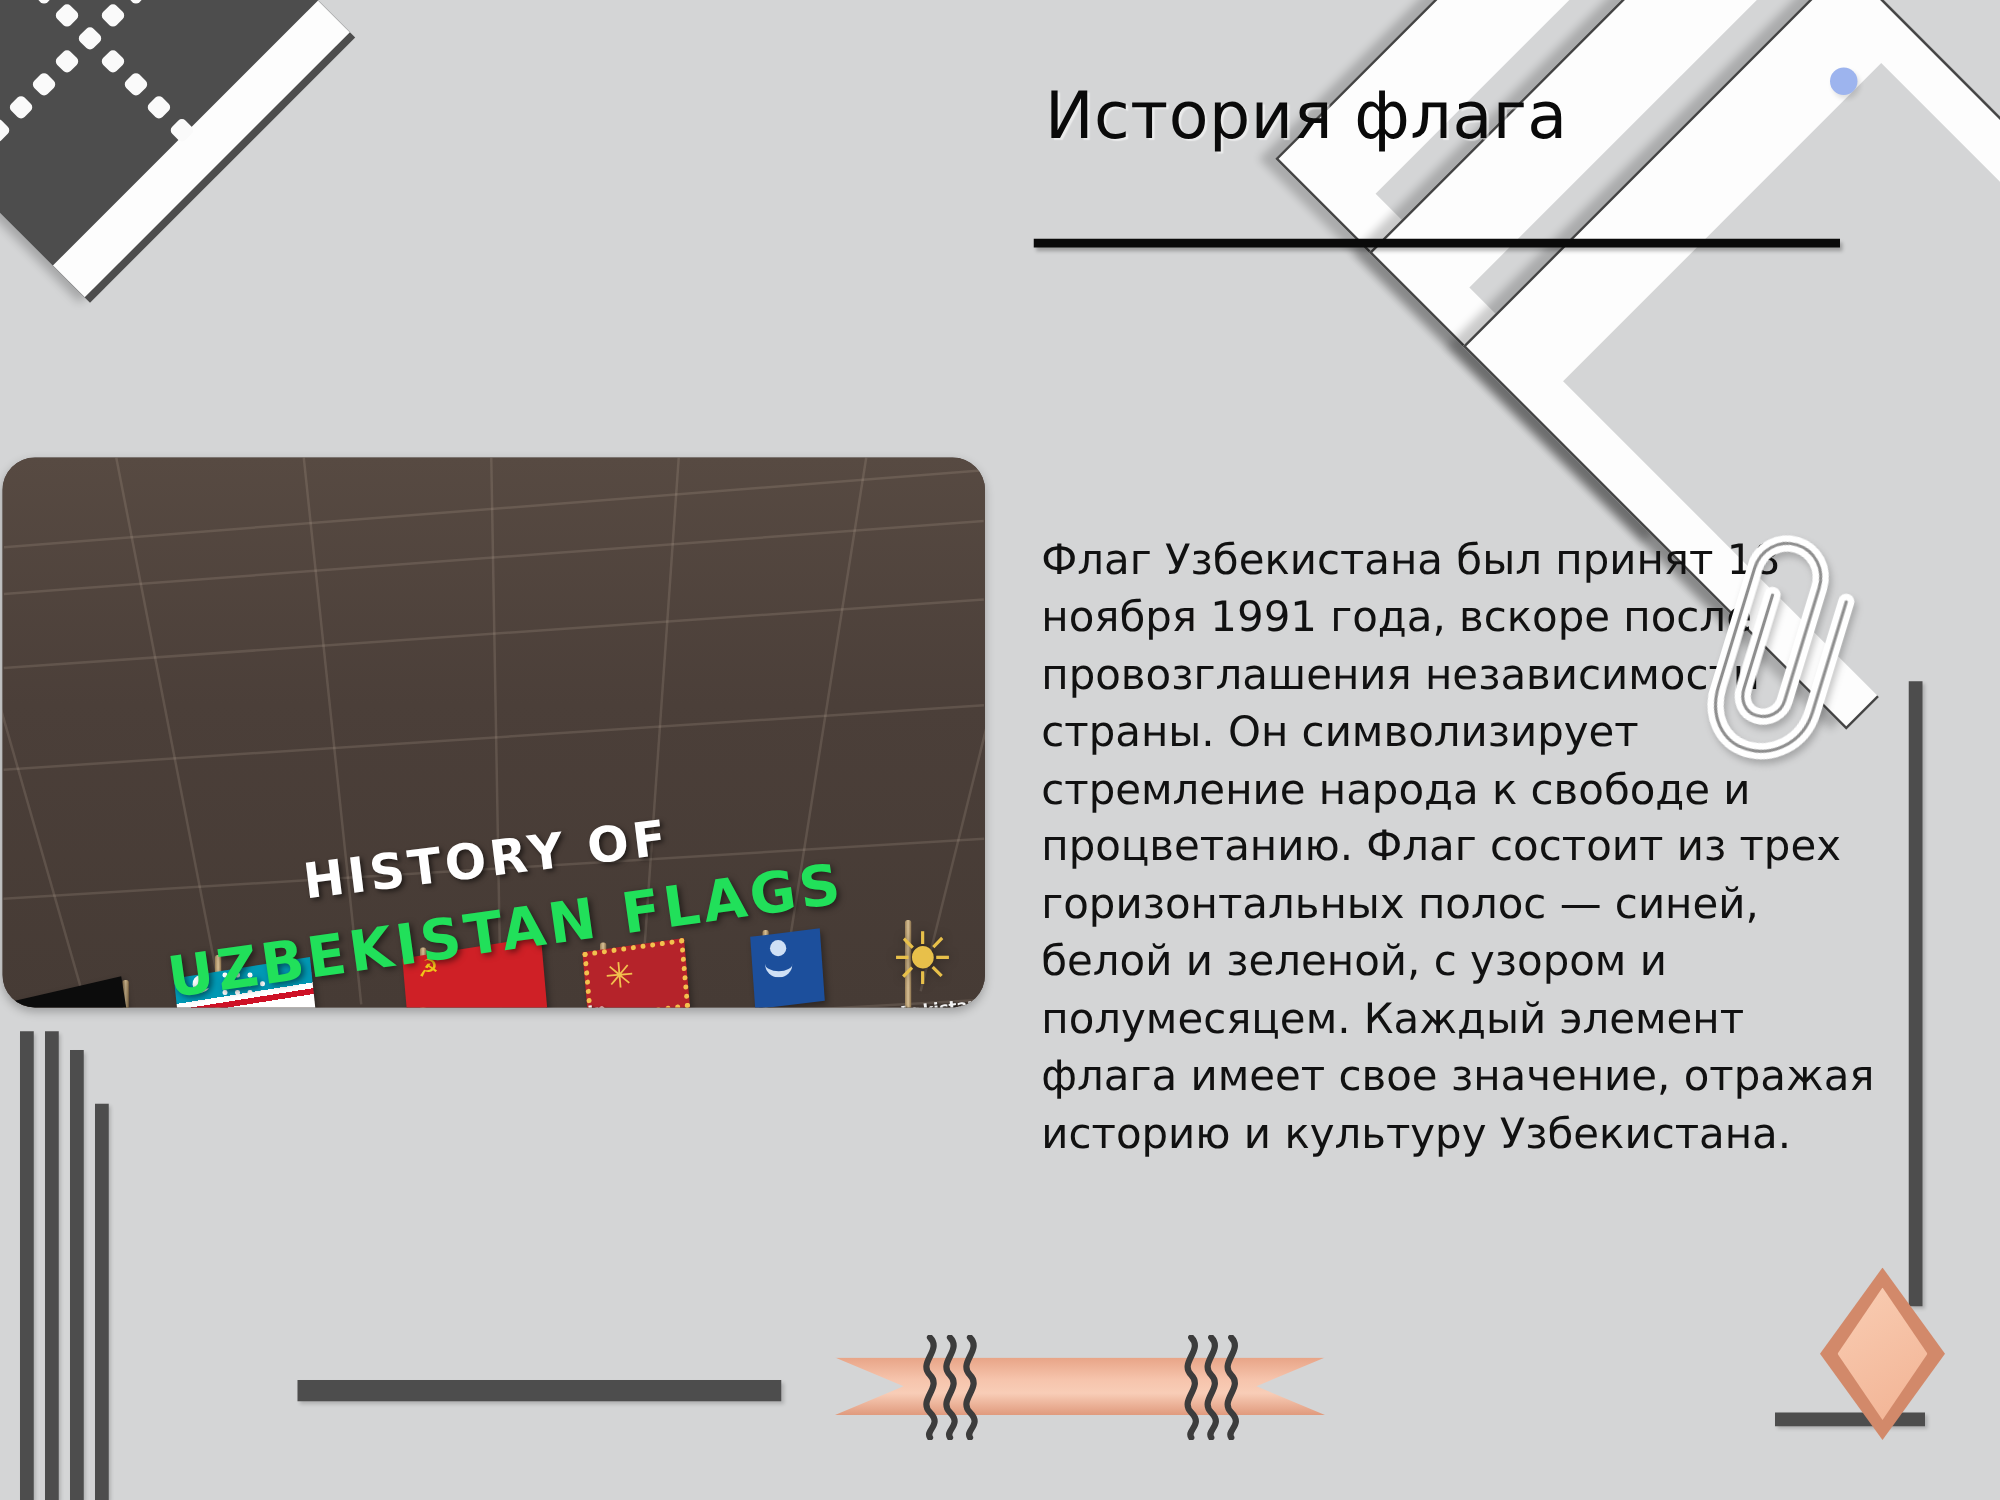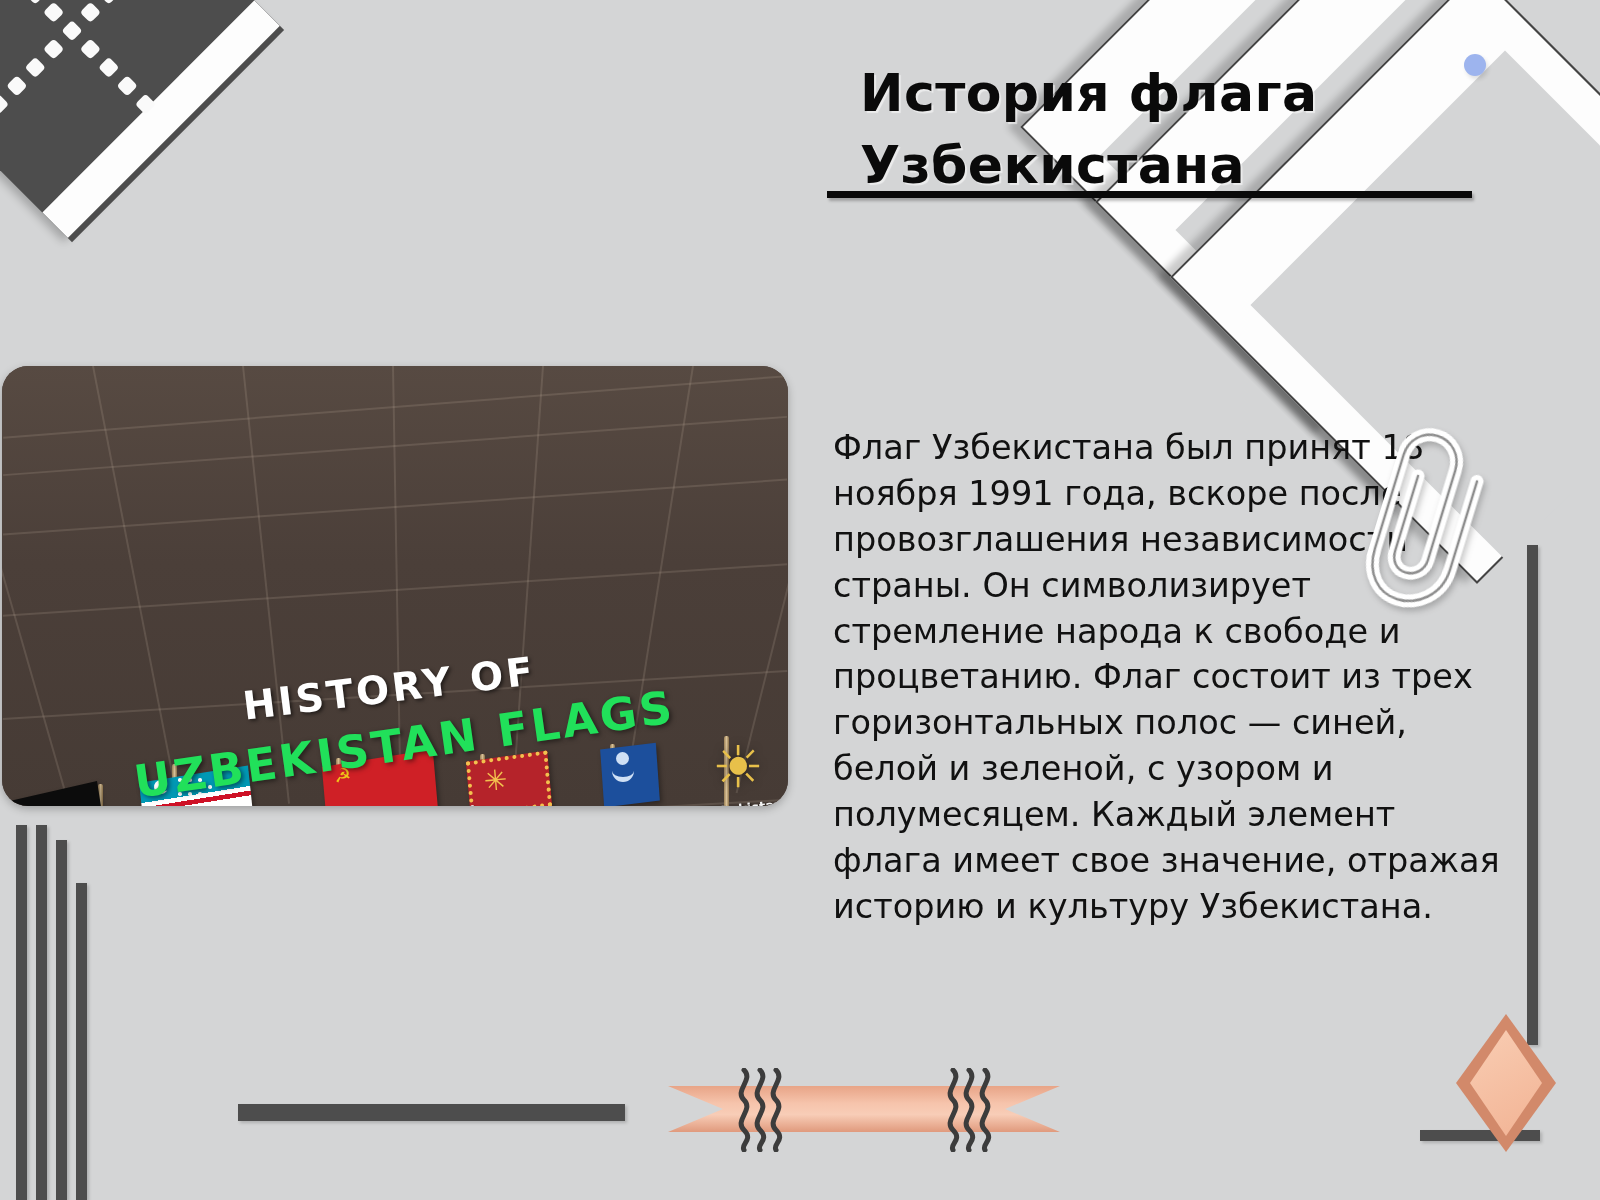--- a/index.html
+++ b/index.html
@@ -53,22 +53,22 @@
   .chev-cut.k3{left:245px; top:255px;}
 
   .blue-dot{
     position:absolute;left:1464px;top:54px;width:22px;height:22px;
     border-radius:50%;background:#9db4ee;
     box-shadow:2px 3px 4px rgba(0,0,0,.12);
   }
 
   
   .title{
-    position:absolute;left:860px;top:58px;width:680px;
-    font-size:52px;font-weight:bold;color:#0a0a0a;line-height:1.38;
+    position:absolute;left:836px;top:58px;width:680px;
+    font-size:52px;font-weight:normal;color:#0a0a0a;line-height:1.38;
     letter-spacing:.4px;
     text-shadow:2px 2px 1px rgba(255,255,255,.55);
   }
   .title-underline{
     position:absolute;left:827px;top:191px;width:645px;height:7px;
     background:#0a0a0a;box-shadow:2px 3px 3px rgba(0,0,0,.25);
   }
 
   
   .body-text{
@@ -158,21 +158,20 @@
     <div class="chev-cut k1"></div>
     <div class="chev c2"></div>
     <div class="chev-cut k2"></div>
     <div class="chev c3"></div>
     <div class="chev-cut k3"></div>
   </div>
   <div class="blue-dot"></div>
 
   <div class="title">
     <div>История флага</div>
-    <div> Узбекистана</div>
   </div>
   <div class="title-underline"></div>
 
   <div class="body-text">Флаг Узбекистана был принят 18 ноября 1991 года, вскоре после провозглашения независимости страны. Он символизирует стремление народа к свободе и процветанию. Флаг состоит из трех горизонтальных полос — синей, белой и зеленой, с узором и полумесяцем. Каждый элемент флага имеет свое значение, отражая историю и культуру Узбекистана.</div>
 
   <div class="pic">
     <div class="pic-floor"></div>
     <div id="picContent">
         <div class="grid-l" style="left:-60px;top:0;width:1.5px;height:440px;transform:rotate(-16deg);transform-origin:top center;"></div>
         <div class="grid-l" style="left:90px;top:0;width:1.5px;height:440px;transform:rotate(-11deg);transform-origin:top center;"></div>

